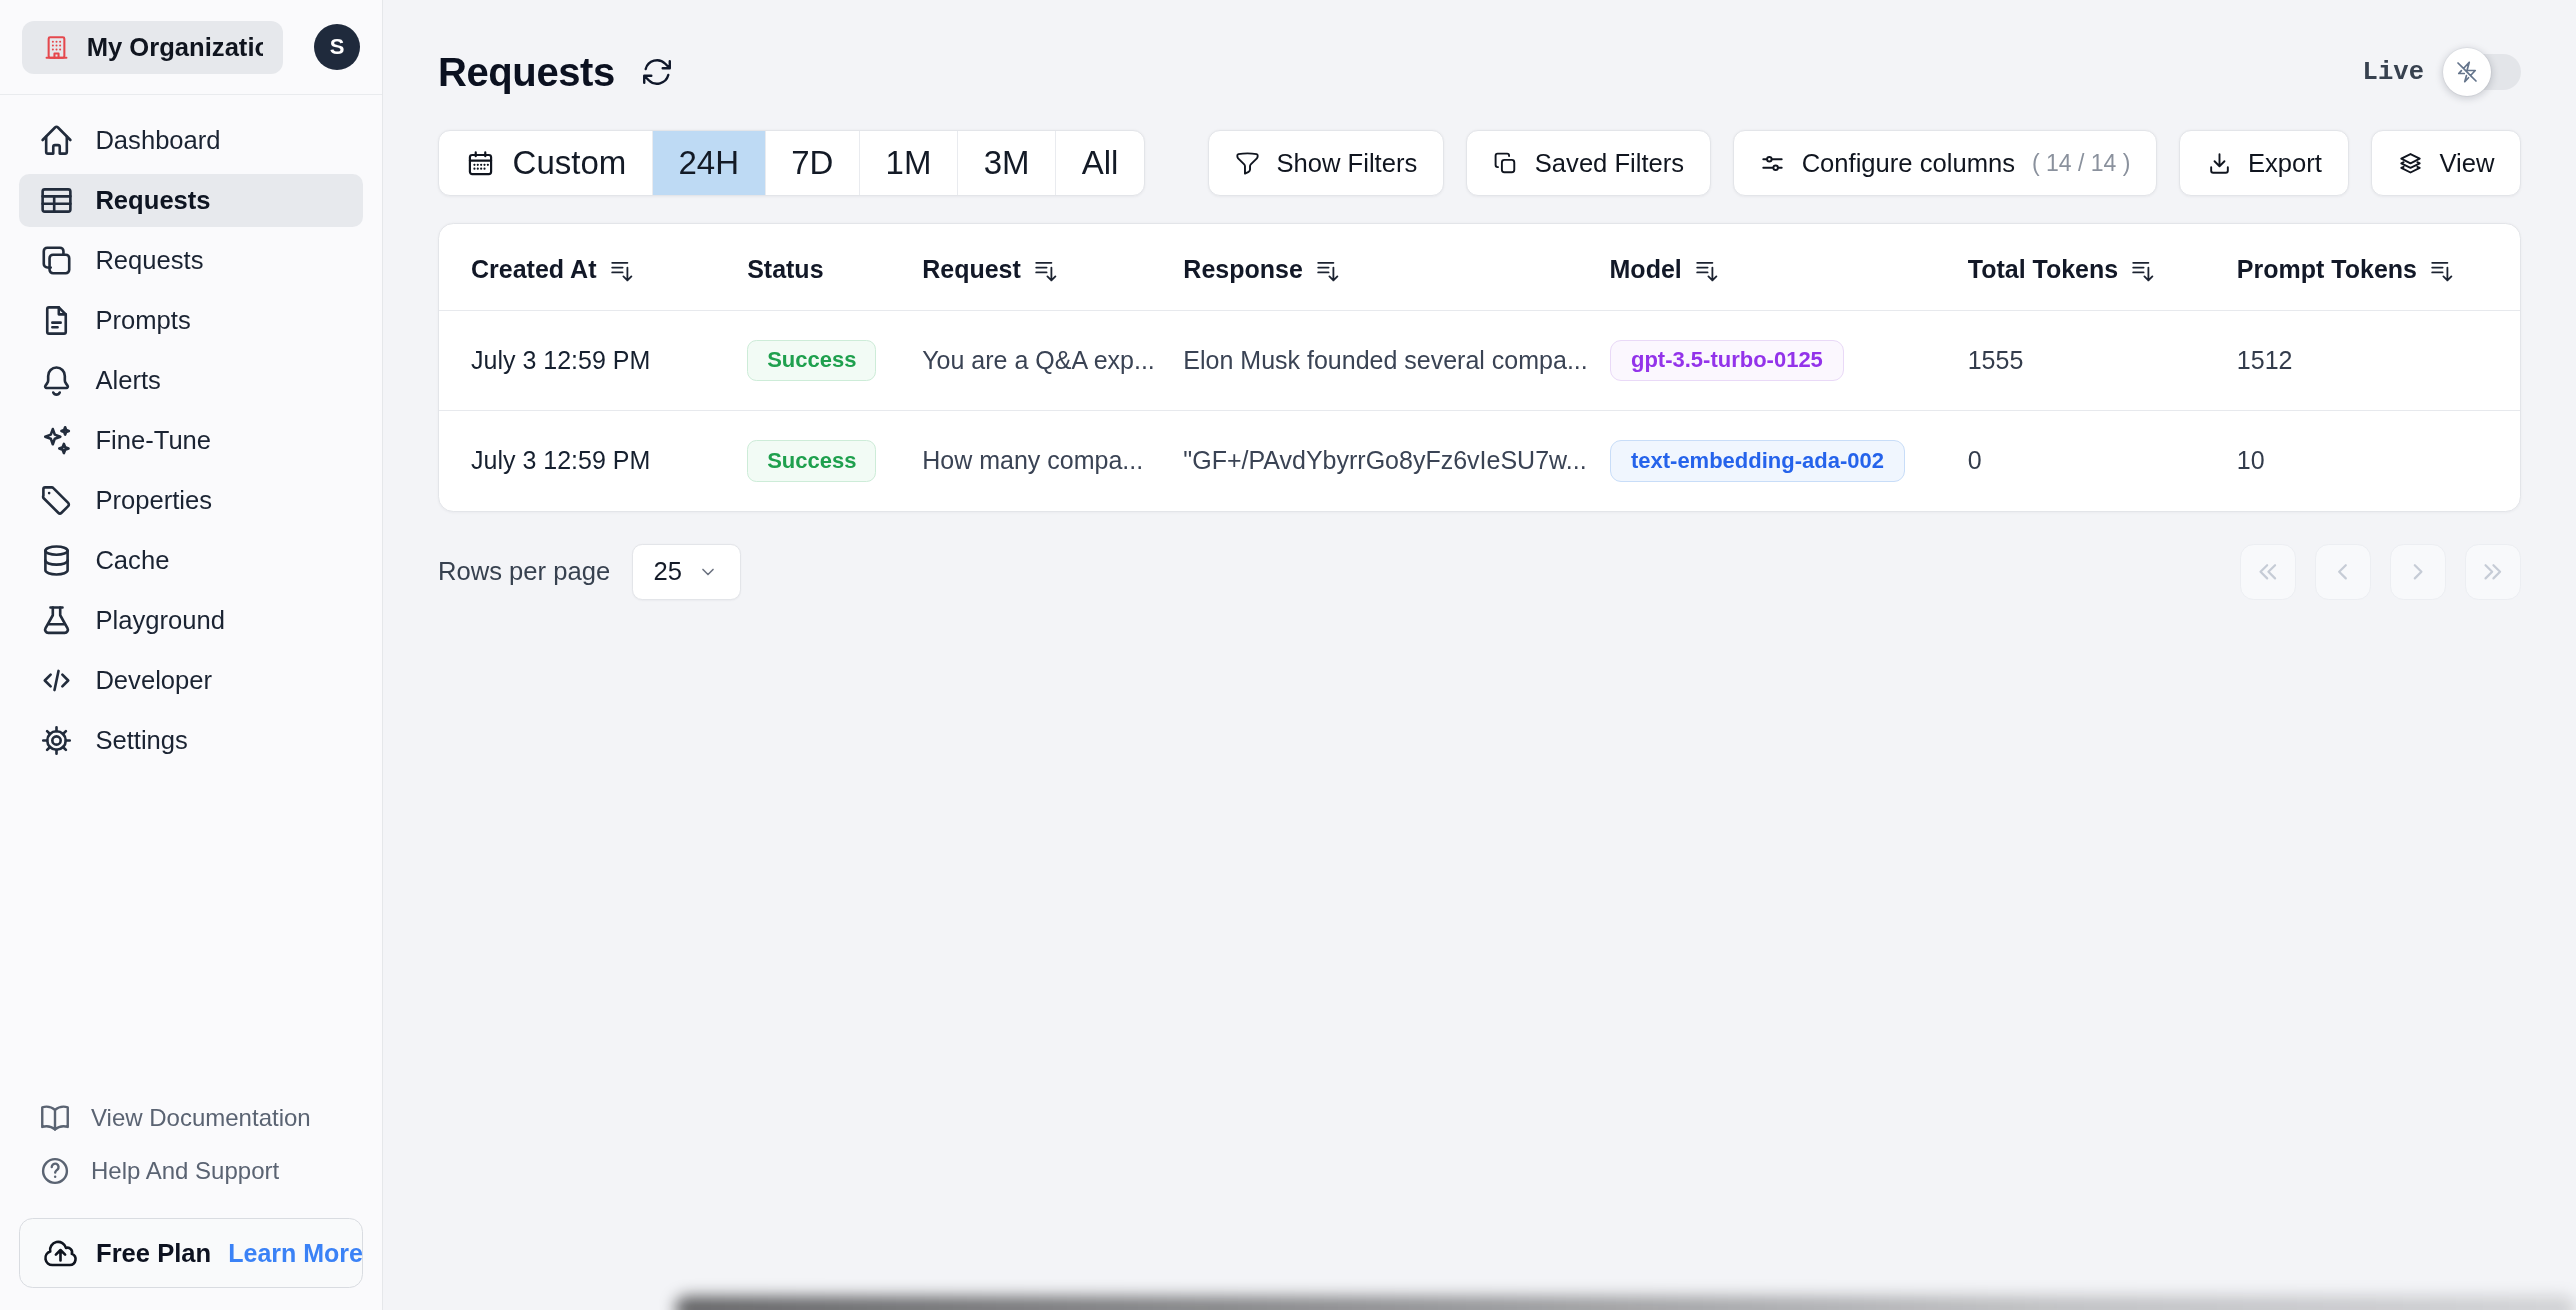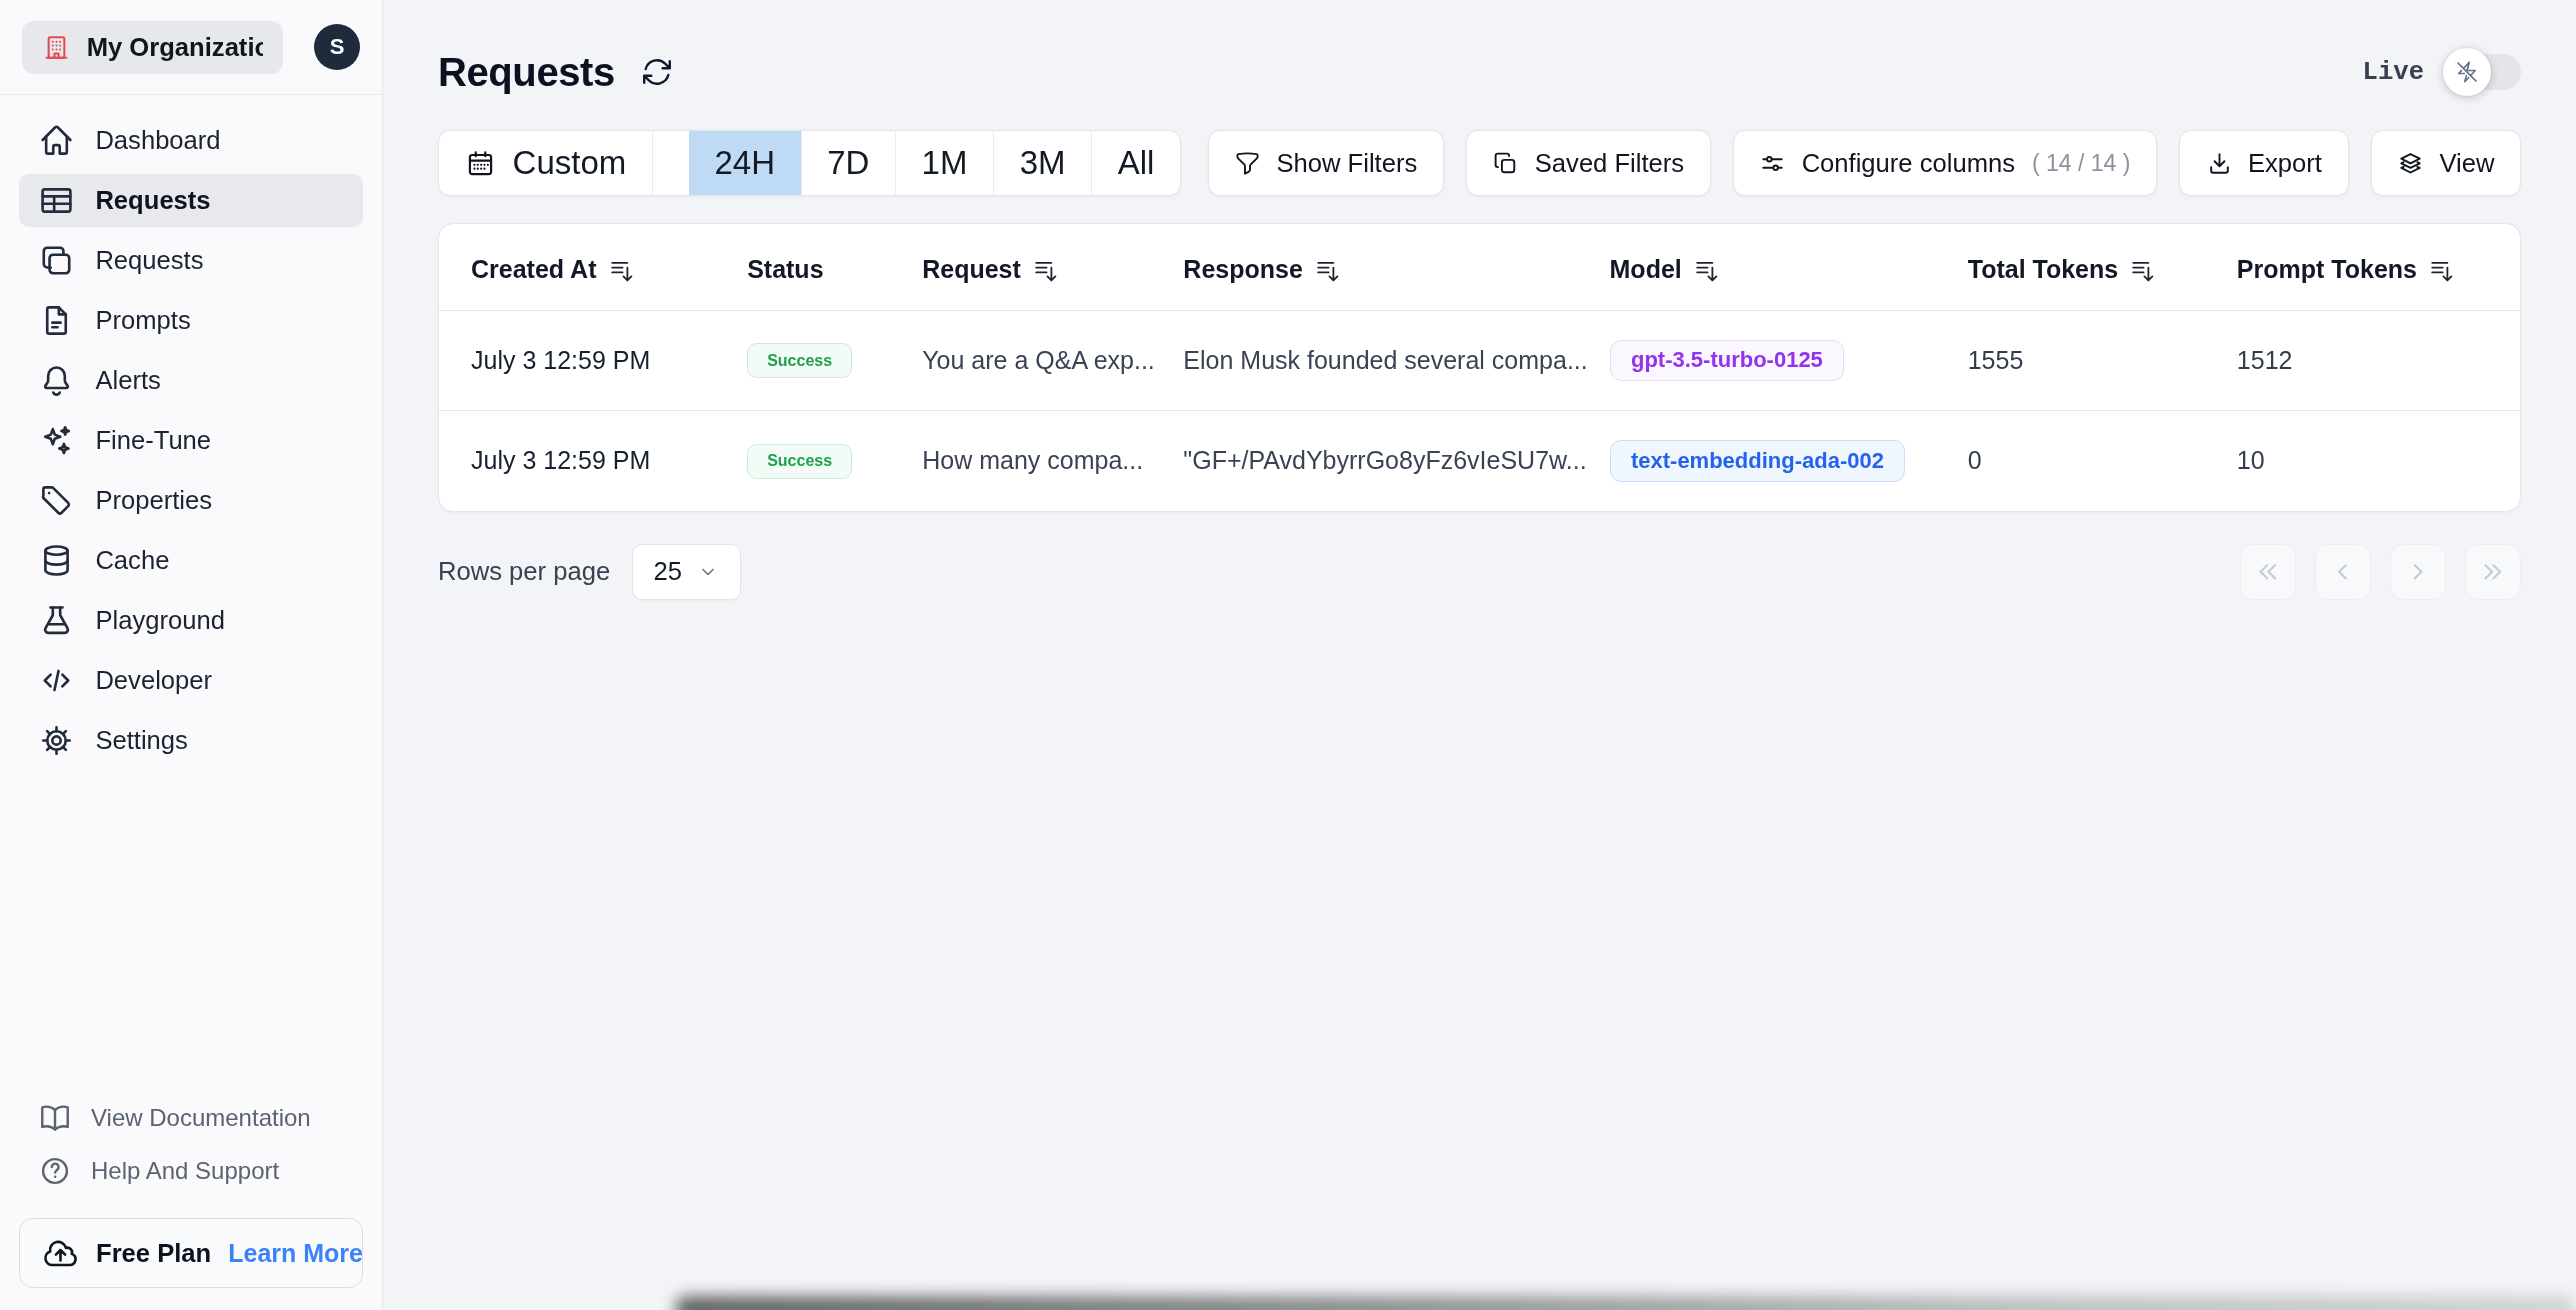--- a/index.html
+++ b/index.html
@@ -88,21 +88,21 @@
     display:flex; align-items:stretch; height:66px; background:#fff;
     border:1.7px solid #e3e5e9; border-radius:12px; overflow:hidden;
     box-shadow:0 0.9px 2.6px rgba(16,24,40,.05);
   }
   .seg {
     display:flex; align-items:center; gap:17px; padding:0 25.6px;
     font-size:33px; font-weight:500; color:#131a26;
     border-right:1.7px solid #e9ebef; cursor:pointer; white-space:nowrap;
   }
   .seg:last-child { border-right:none; }
-  .seg.selected { background:var(--seg-sel,#bedaf4);margin-left:36px; }
+  .seg.selected { background:var(--seg-sel,#bedaf4); }
   .seg .ic { color:#10151f; }
   .toolbar-right { display:flex; gap:22px; }
   .btn {
     height:66px; display:flex; align-items:center; gap:15.3px; padding:0 25.6px;
     background:#fff; border:1.7px solid #e3e5e9; border-radius:12px;
     font-size:25.6px; font-weight:500; color:#10151f;
     box-shadow:0 0.9px 2.6px rgba(16,24,40,.05); white-space:nowrap;
   }
   .btn .ic { color:#10151f; }
   .btn .count { color:#8a919d; font-size:23px; margin-left:1.7px; }
@@ -125,21 +125,21 @@
   tbody td {
     border-top:1.7px solid #e7e9ed;
     padding:29px 13.6px 29px 0; font-size:25px; color:#3a4354;
     white-space:nowrap; overflow:hidden; vertical-align:middle;
   }
   td.date { color:#16202f; font-weight:500; }
   td.num { color:#333c4c; }
   .badge-success {
     display:inline-block; padding:7.7px 19px; border-radius:9.4px; line-height:1.1;
     background:var(--succ-bg,#f2fbf5); border:1.7px solid var(--succ-bd,#cdecd8);
-    color:var(--succ-tx,#1fa04e); font-size:16px; font-weight:600;
+    color:var(--succ-tx,#1fa04e); font-size:22px; font-weight:600;
   }
   .badge-model {
     display:inline-block; padding:7.7px 20.4px; border-radius:11px; line-height:1.1;
     font-size:22px; font-weight:600;
   }
   .model-purple { background:var(--mp-bg,#fbf7fe); border:1.7px solid var(--mp-bd,#e9d9f7); color:var(--mp-tx,#9333ea); }
   .model-blue { background:var(--mb-bg,#f0f6fe); border:1.7px solid var(--mb-bd,#c8ddf8); color:var(--mb-tx,#2563eb); }
 
   
   .pagination { margin-top:32px; display:flex; align-items:center; justify-content:space-between; }

